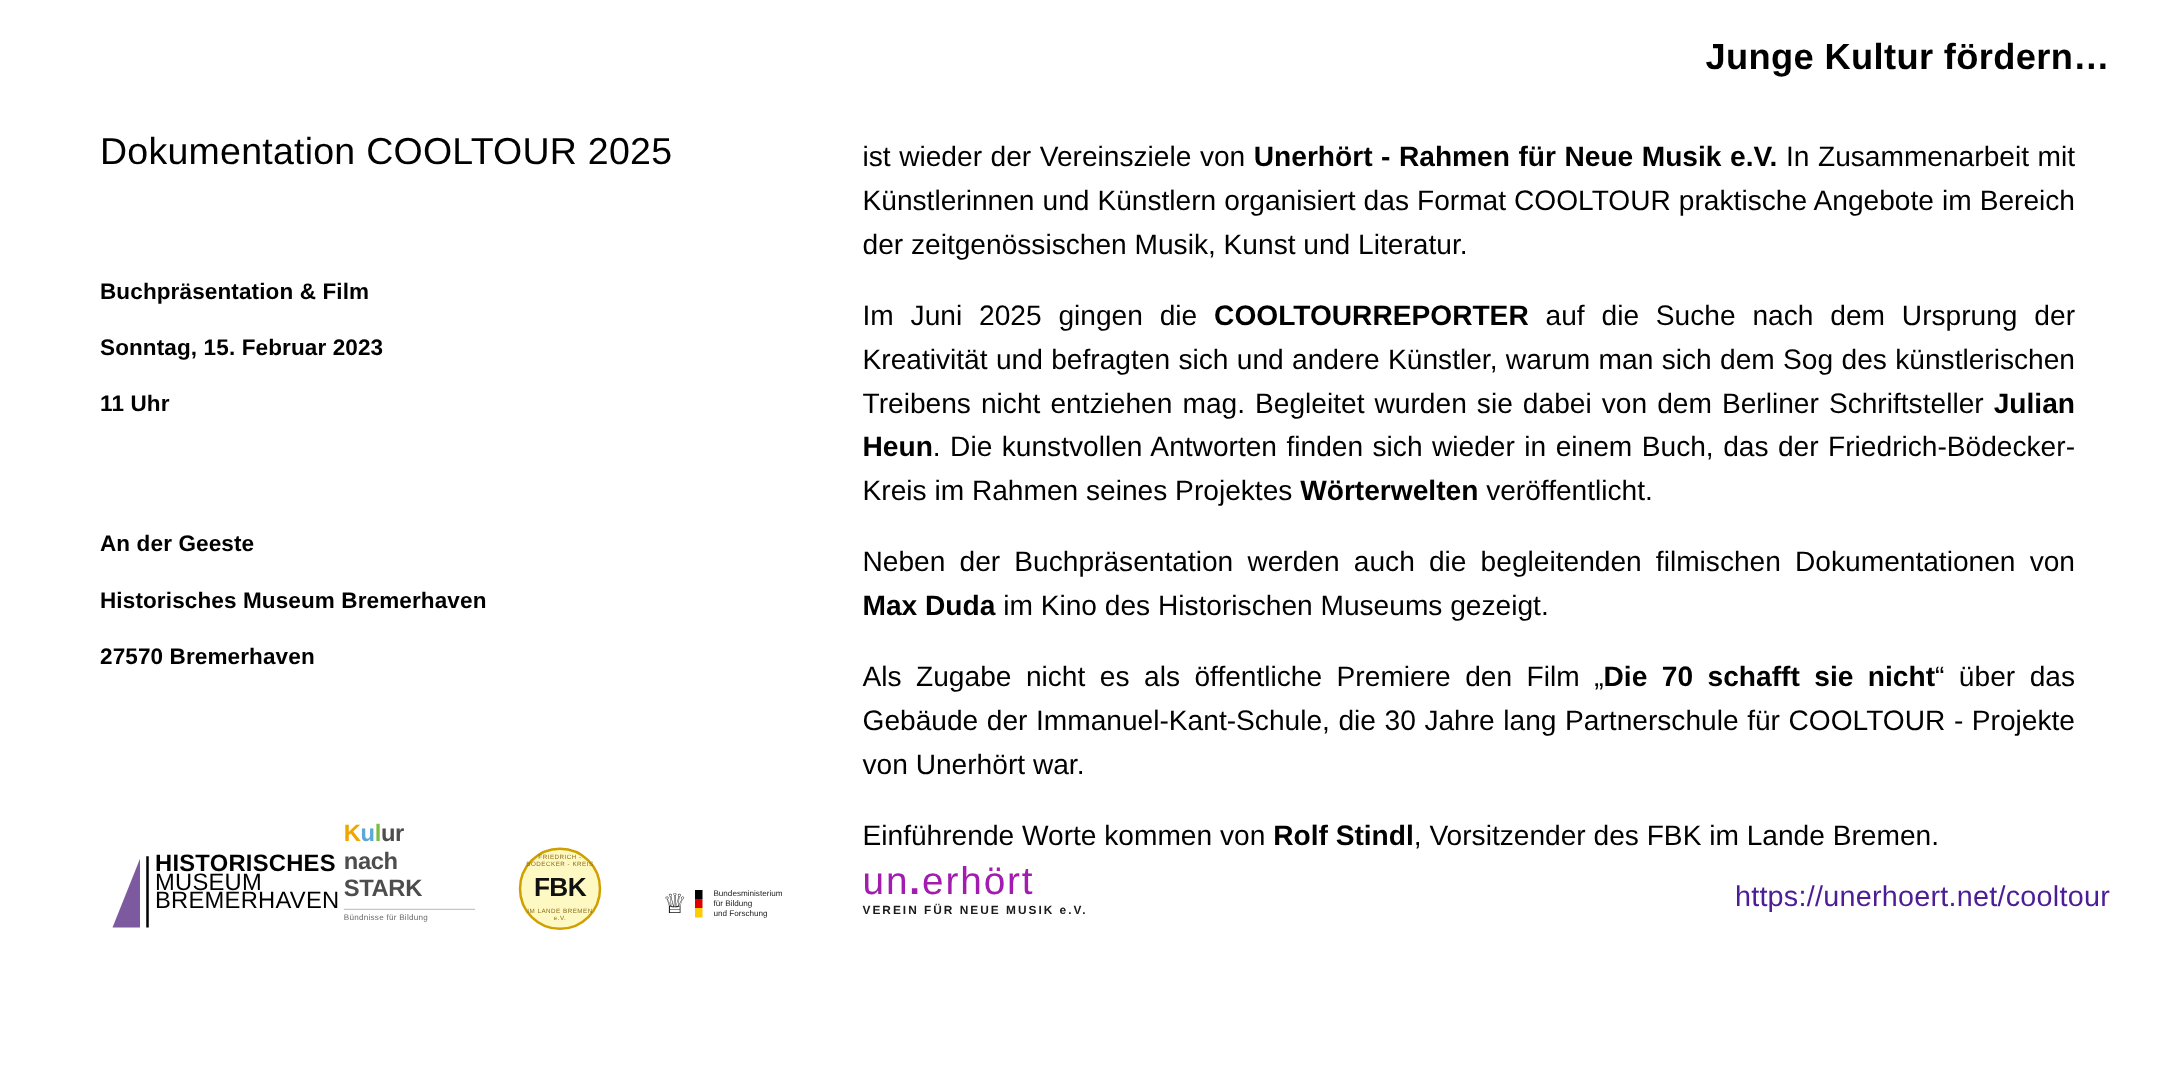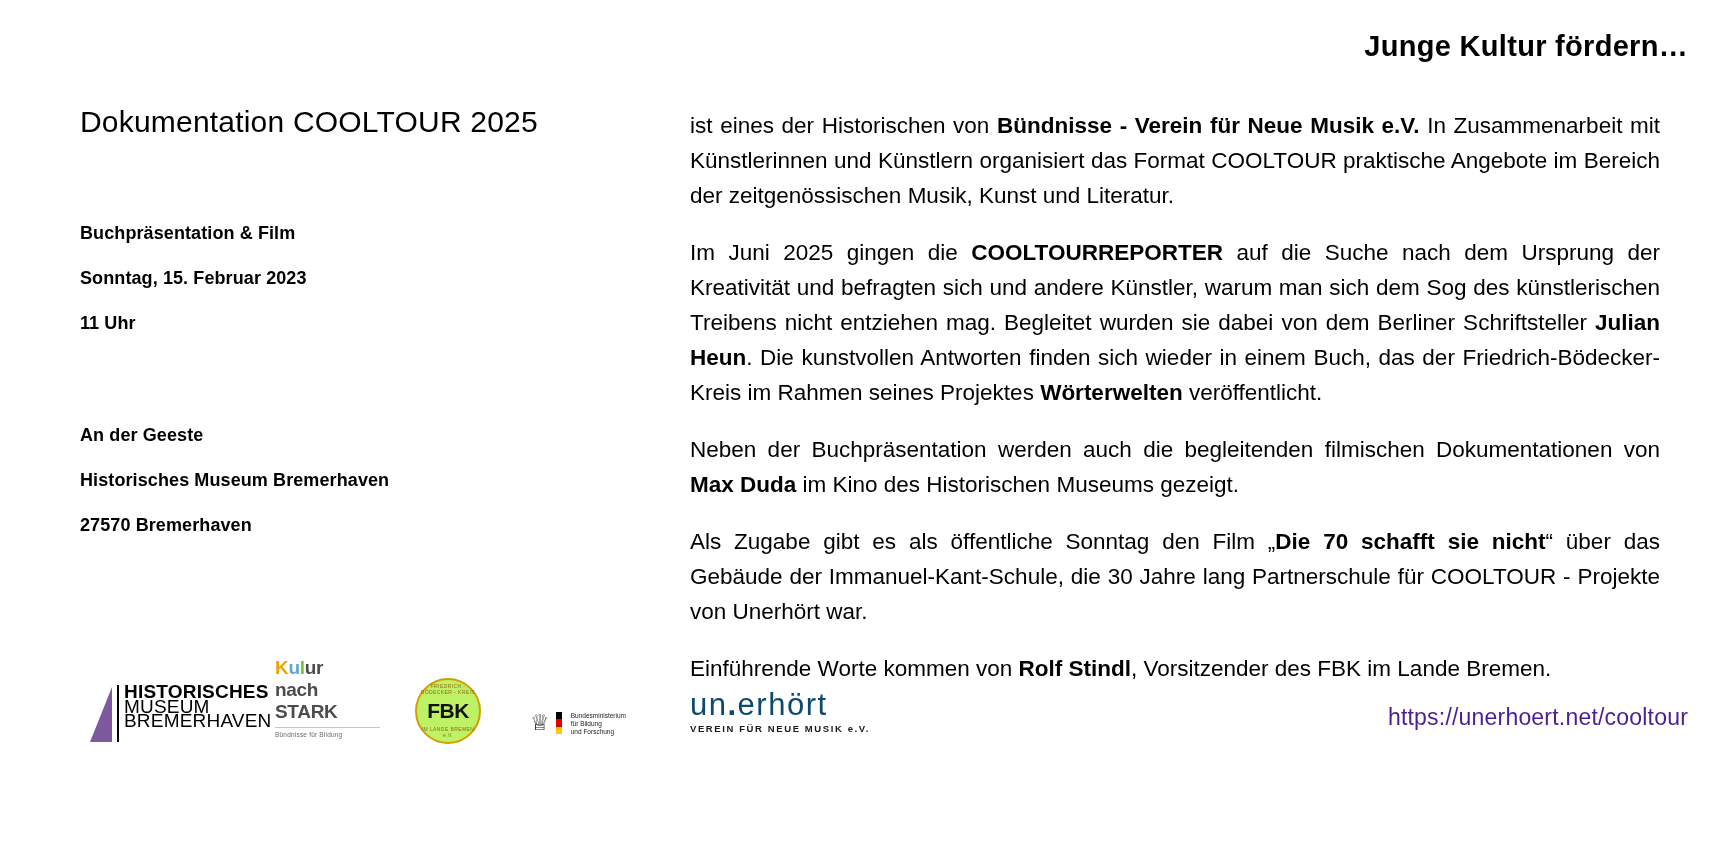--- a/index.html
+++ b/index.html
@@ -150,21 +150,21 @@
     position: absolute;
     left: 415px;
     bottom: 12px;
     width: 62px;
     height: 62px;
     border-radius: 50%;
     border: 2px solid #d0a000;
     display: flex;
     align-items: center;
     justify-content: center;
-    background: #bef264;
+    background: #fef9c3;
   }
   .logo-fbk .fbk-text {
     font-size: 21px;
     font-weight: bold;
     letter-spacing: -0.5px;
     color: #111;
   }
   .logo-fbk .ring-text {
     position: absolute;
     top: 3px;
@@ -215,21 +215,21 @@
 
   
   .logo-unerhoert {
     position: absolute;
     left: 690px;
     bottom: 22px;
   }
   .logo-unerhoert .word {
     font-size: 31px;
     letter-spacing: 1.5px;
-    color: #0c4a6e;
+    color: #a21caf;
     line-height: 34px;
     font-weight: 400;
   }
   .logo-unerhoert .word .dot {
     font-weight: bold;
   }
   .logo-unerhoert .tag {
     font-size: 9.5px;
     letter-spacing: 1.6px;
     font-weight: bold;
@@ -264,27 +264,27 @@
     </div>
 
     <div class="left-block venue">
       <div class="line">An der Geeste</div>
       <div class="line">Historisches Museum Bremerhaven</div>
       <div class="line">27570  Bremerhaven</div>
     </div>
   </div>
 
   <div class="right-col">
-    <p><span>ist eines der Historischen von </span><b>Bündnisse - Verein für Neue Musik e.V.</b><span> In Zusammenarbeit mit Künstlerinnen und Künstlern organisiert das Format COOLTOUR praktische Angebote im Bereich der zeitgenössischen Musik, Kunst und Literatur.</span></p>
+    <p><span>ist wieder der Vereinsziele von </span><b>Unerhört - Rahmen für Neue Musik e.V.</b><span> In Zusammenarbeit mit Künstlerinnen und Künstlern organisiert das Format COOLTOUR praktische Angebote im Bereich der zeitgenössischen Musik, Kunst und Literatur.</span></p>
 
     <p><span>Im Juni 2025 gingen die </span><b>COOLTOURREPORTER</b><span> auf die Suche nach dem Ursprung der Kreativität und befragten sich und andere Künstler, warum man sich dem Sog des künstlerischen Treibens nicht entziehen mag. Begleitet wurden sie dabei von dem Berliner Schriftsteller </span><b>Julian Heun</b><span>. Die kunstvollen Antworten finden sich wieder in einem Buch, das der Friedrich-Bödecker-Kreis im Rahmen seines Projektes </span><b>Wörterwelten</b><span> veröffentlicht.</span></p>
 
     <p><span>Neben der Buchpräsentation werden auch die begleitenden filmischen Dokumentationen von </span><b>Max Duda</b><span> im Kino des Historischen Museums gezeigt.</span></p>
 
-    <p><span>Als Zugabe gibt es als öffentliche Sonntag den Film „</span><b>Die 70 schafft sie nicht</b><span>“ über das Gebäude der Immanuel-Kant-Schule, die 30 Jahre lang Partnerschule für COOLTOUR - Projekte von Unerhört war.</span></p>
+    <p><span>Als Zugabe nicht es als öffentliche Premiere den Film „</span><b>Die 70 schafft sie nicht</b><span>“ über das Gebäude der Immanuel-Kant-Schule, die 30 Jahre lang Partnerschule für COOLTOUR - Projekte von Unerhört war.</span></p>
 
     <p><span>Einführende Worte kommen von </span><b>Rolf Stindl</b><span>, Vorsitzender des FBK im Lande Bremen.</span></p>
   </div>
 
   <div class="footer-logos">
 
     <div class="logo-hmb">
       <div class="tri"></div>
       <div class="bar"></div>
       <div class="txt">

